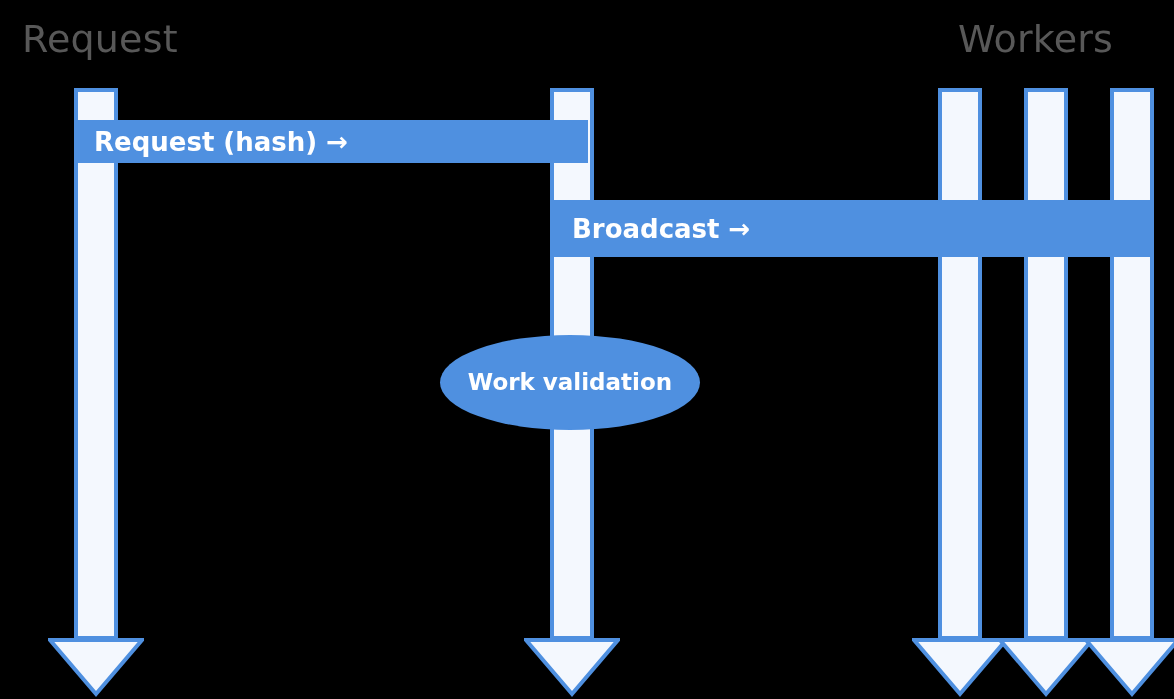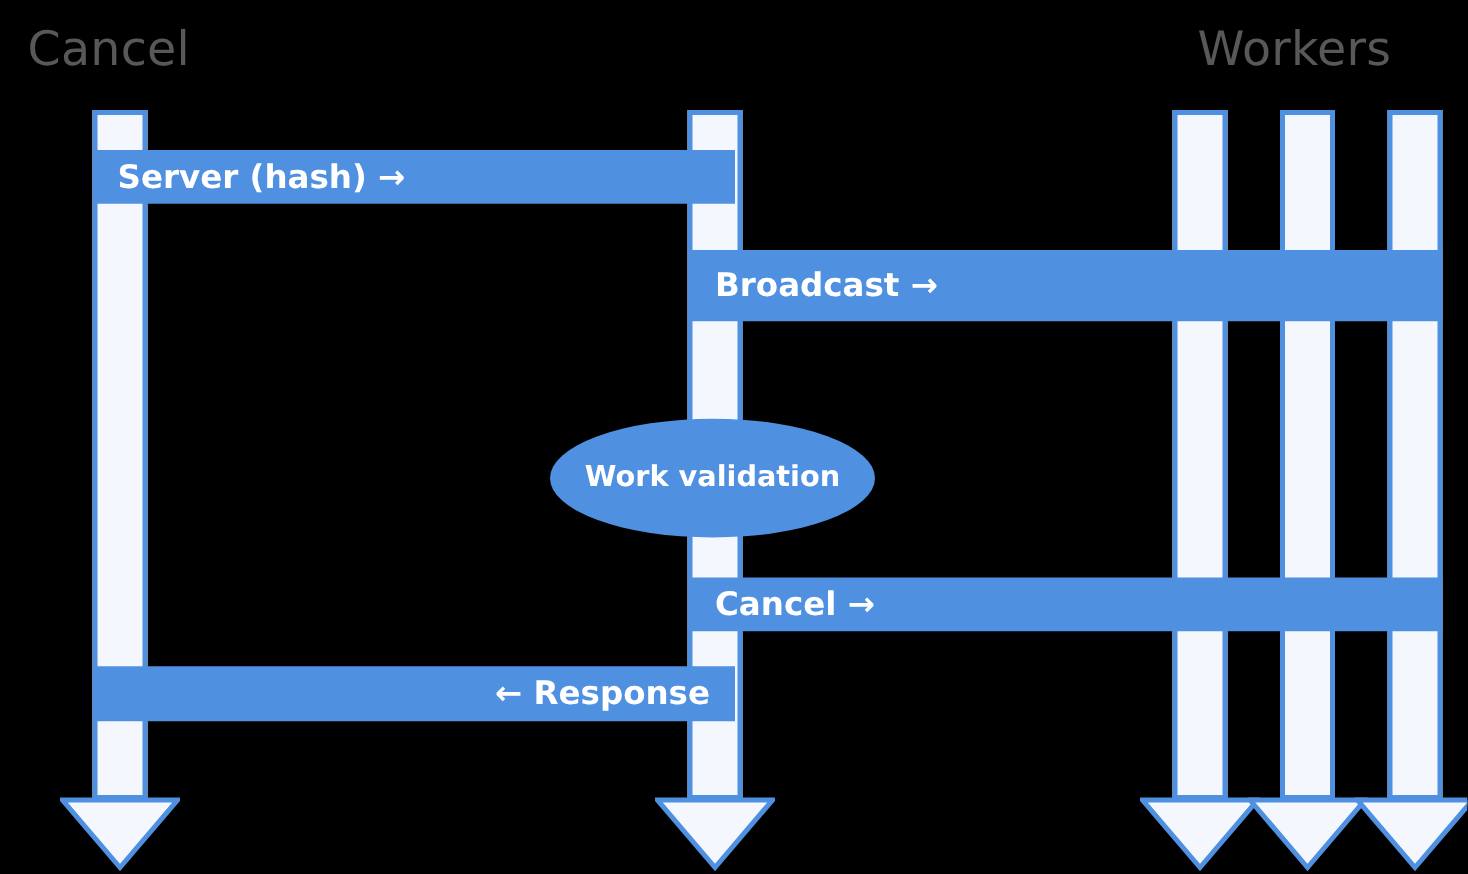--- a/index.html
+++ b/index.html
@@ -78,21 +78,21 @@
     color: #ffffff;
     white-space: nowrap;
     line-height: 1;
   }
 </style>
 </head>
 <body>
 
 <div id="canvas">
 
-  <div class="lane-title" style="left:22px; top:20px;">Cancel</div>
+  <div class="lane-title" style="left:22px; top:20px;">Request</div>
   <div class="lane-title" style="left:958px; top:20px;">Workers</div>
 
   <div class="lifeline" style="left:74px;   top:88px; width:44px; height:552px;"></div>
   <div class="lifeline" style="left:550px;  top:88px; width:44px; height:552px;"></div>
   <div class="lifeline" style="left:938px;  top:88px; width:44px; height:552px;"></div>
   <div class="lifeline" style="left:1024px; top:88px; width:44px; height:552px;"></div>
   <div class="lifeline" style="left:1110px; top:88px; width:44px; height:552px;"></div>
 
   <div class="lifeline-head" style="left:48px; top:636px;">
     <svg width="96" height="62" viewBox="0 0 96 62">
@@ -114,33 +114,27 @@
       <polygon points="2,4 94,4 48,58" fill="#f4f8fe" stroke="#4f90e0" stroke-width="4" stroke-linejoin="miter"></polygon>
     </svg>
   </div>
   <div class="lifeline-head" style="left:1084px; top:636px;">
     <svg width="96" height="62" viewBox="0 0 96 62">
       <polygon points="2,4 94,4 48,58" fill="#f4f8fe" stroke="#4f90e0" stroke-width="4" stroke-linejoin="miter"></polygon>
     </svg>
   </div>
 
   <div class="msg align-left" style="left:74px; top:120px; width:514px; height:43px;">
-    <span class="msg-label">Server (hash) →</span>
+    <span class="msg-label">Request (hash) →</span>
   </div>
 
   <div class="msg align-left" style="left:552px; top:200px; width:602px; height:57px;">
     <span class="msg-label">Broadcast →</span>
   </div>
 
 
-  <div class="msg align-left" style="left:552px; top:462px; width:602px; height:43px;">
-    <span class="msg-label">Cancel →</span>
-  </div>
 
-  <div class="msg align-right" style="left:74px; top:533px; width:514px; height:44px;">
-    <span class="msg-label">← Response</span>
-  </div>
 
   <div class="ellipse" style="left:440px; top:335px; width:260px; height:95px;">
     <span class="ellipse-label">Work validation</span>
   </div>
 
 </div>
 
 </body></html>

